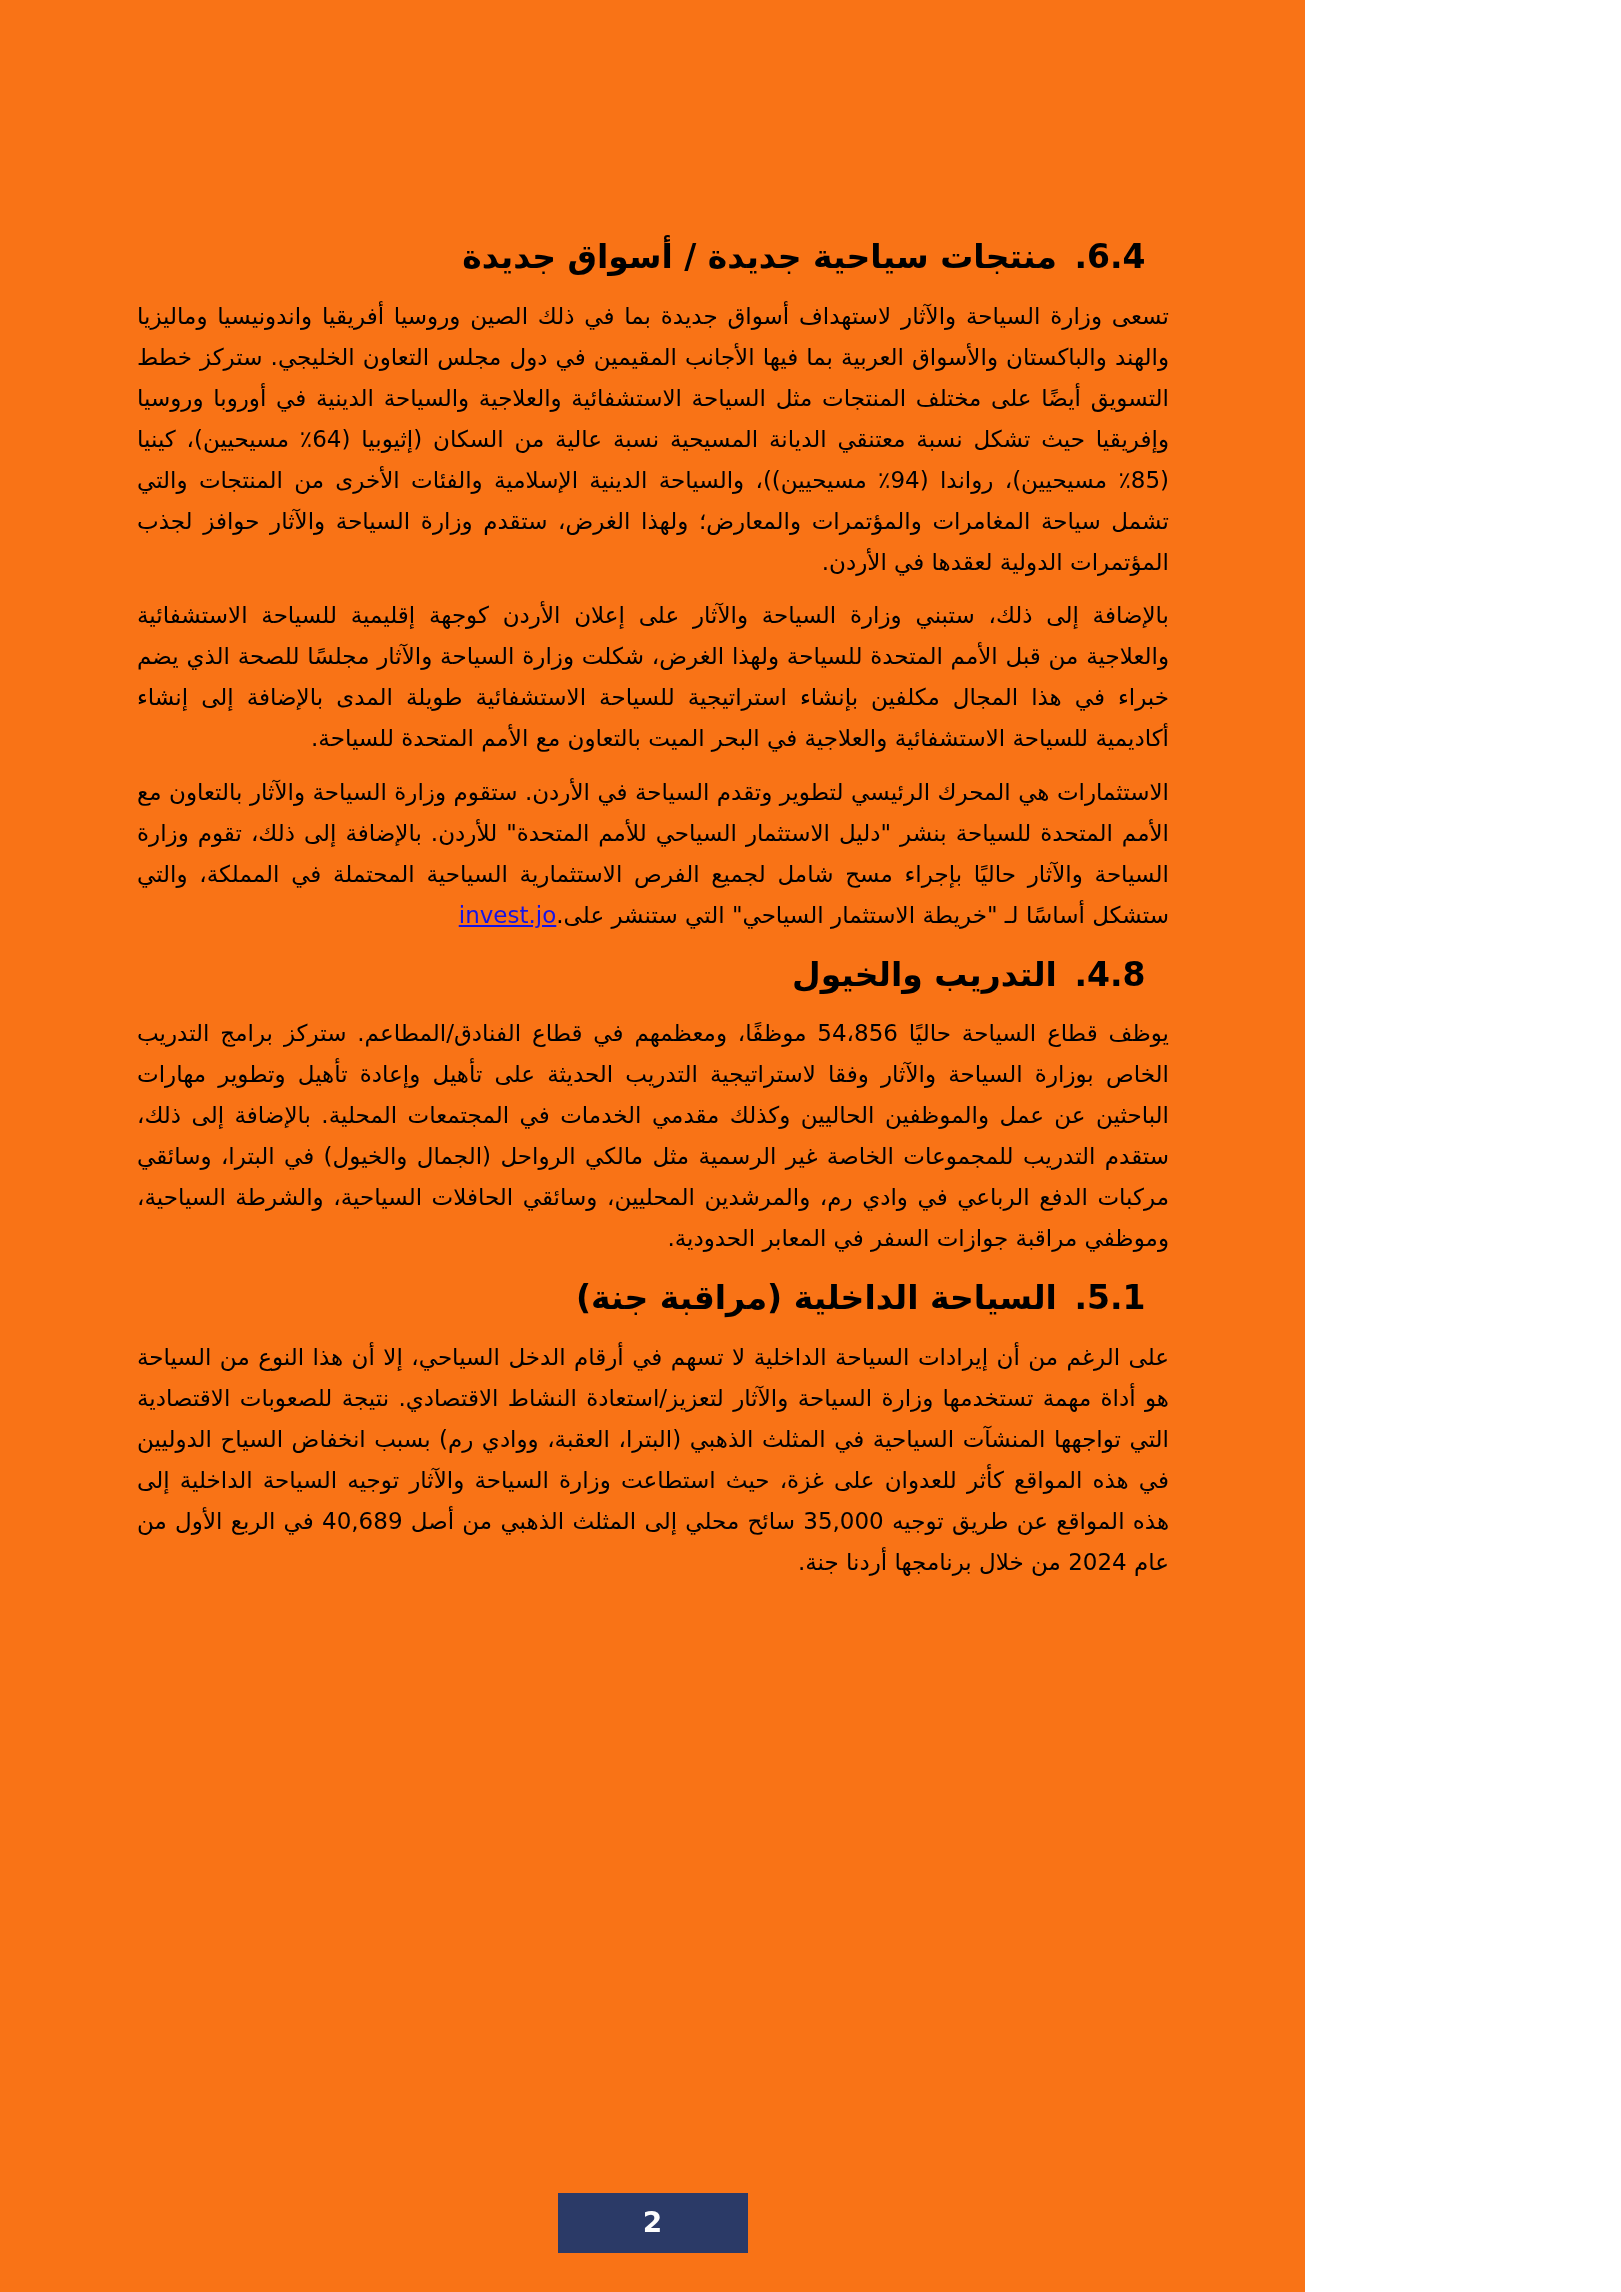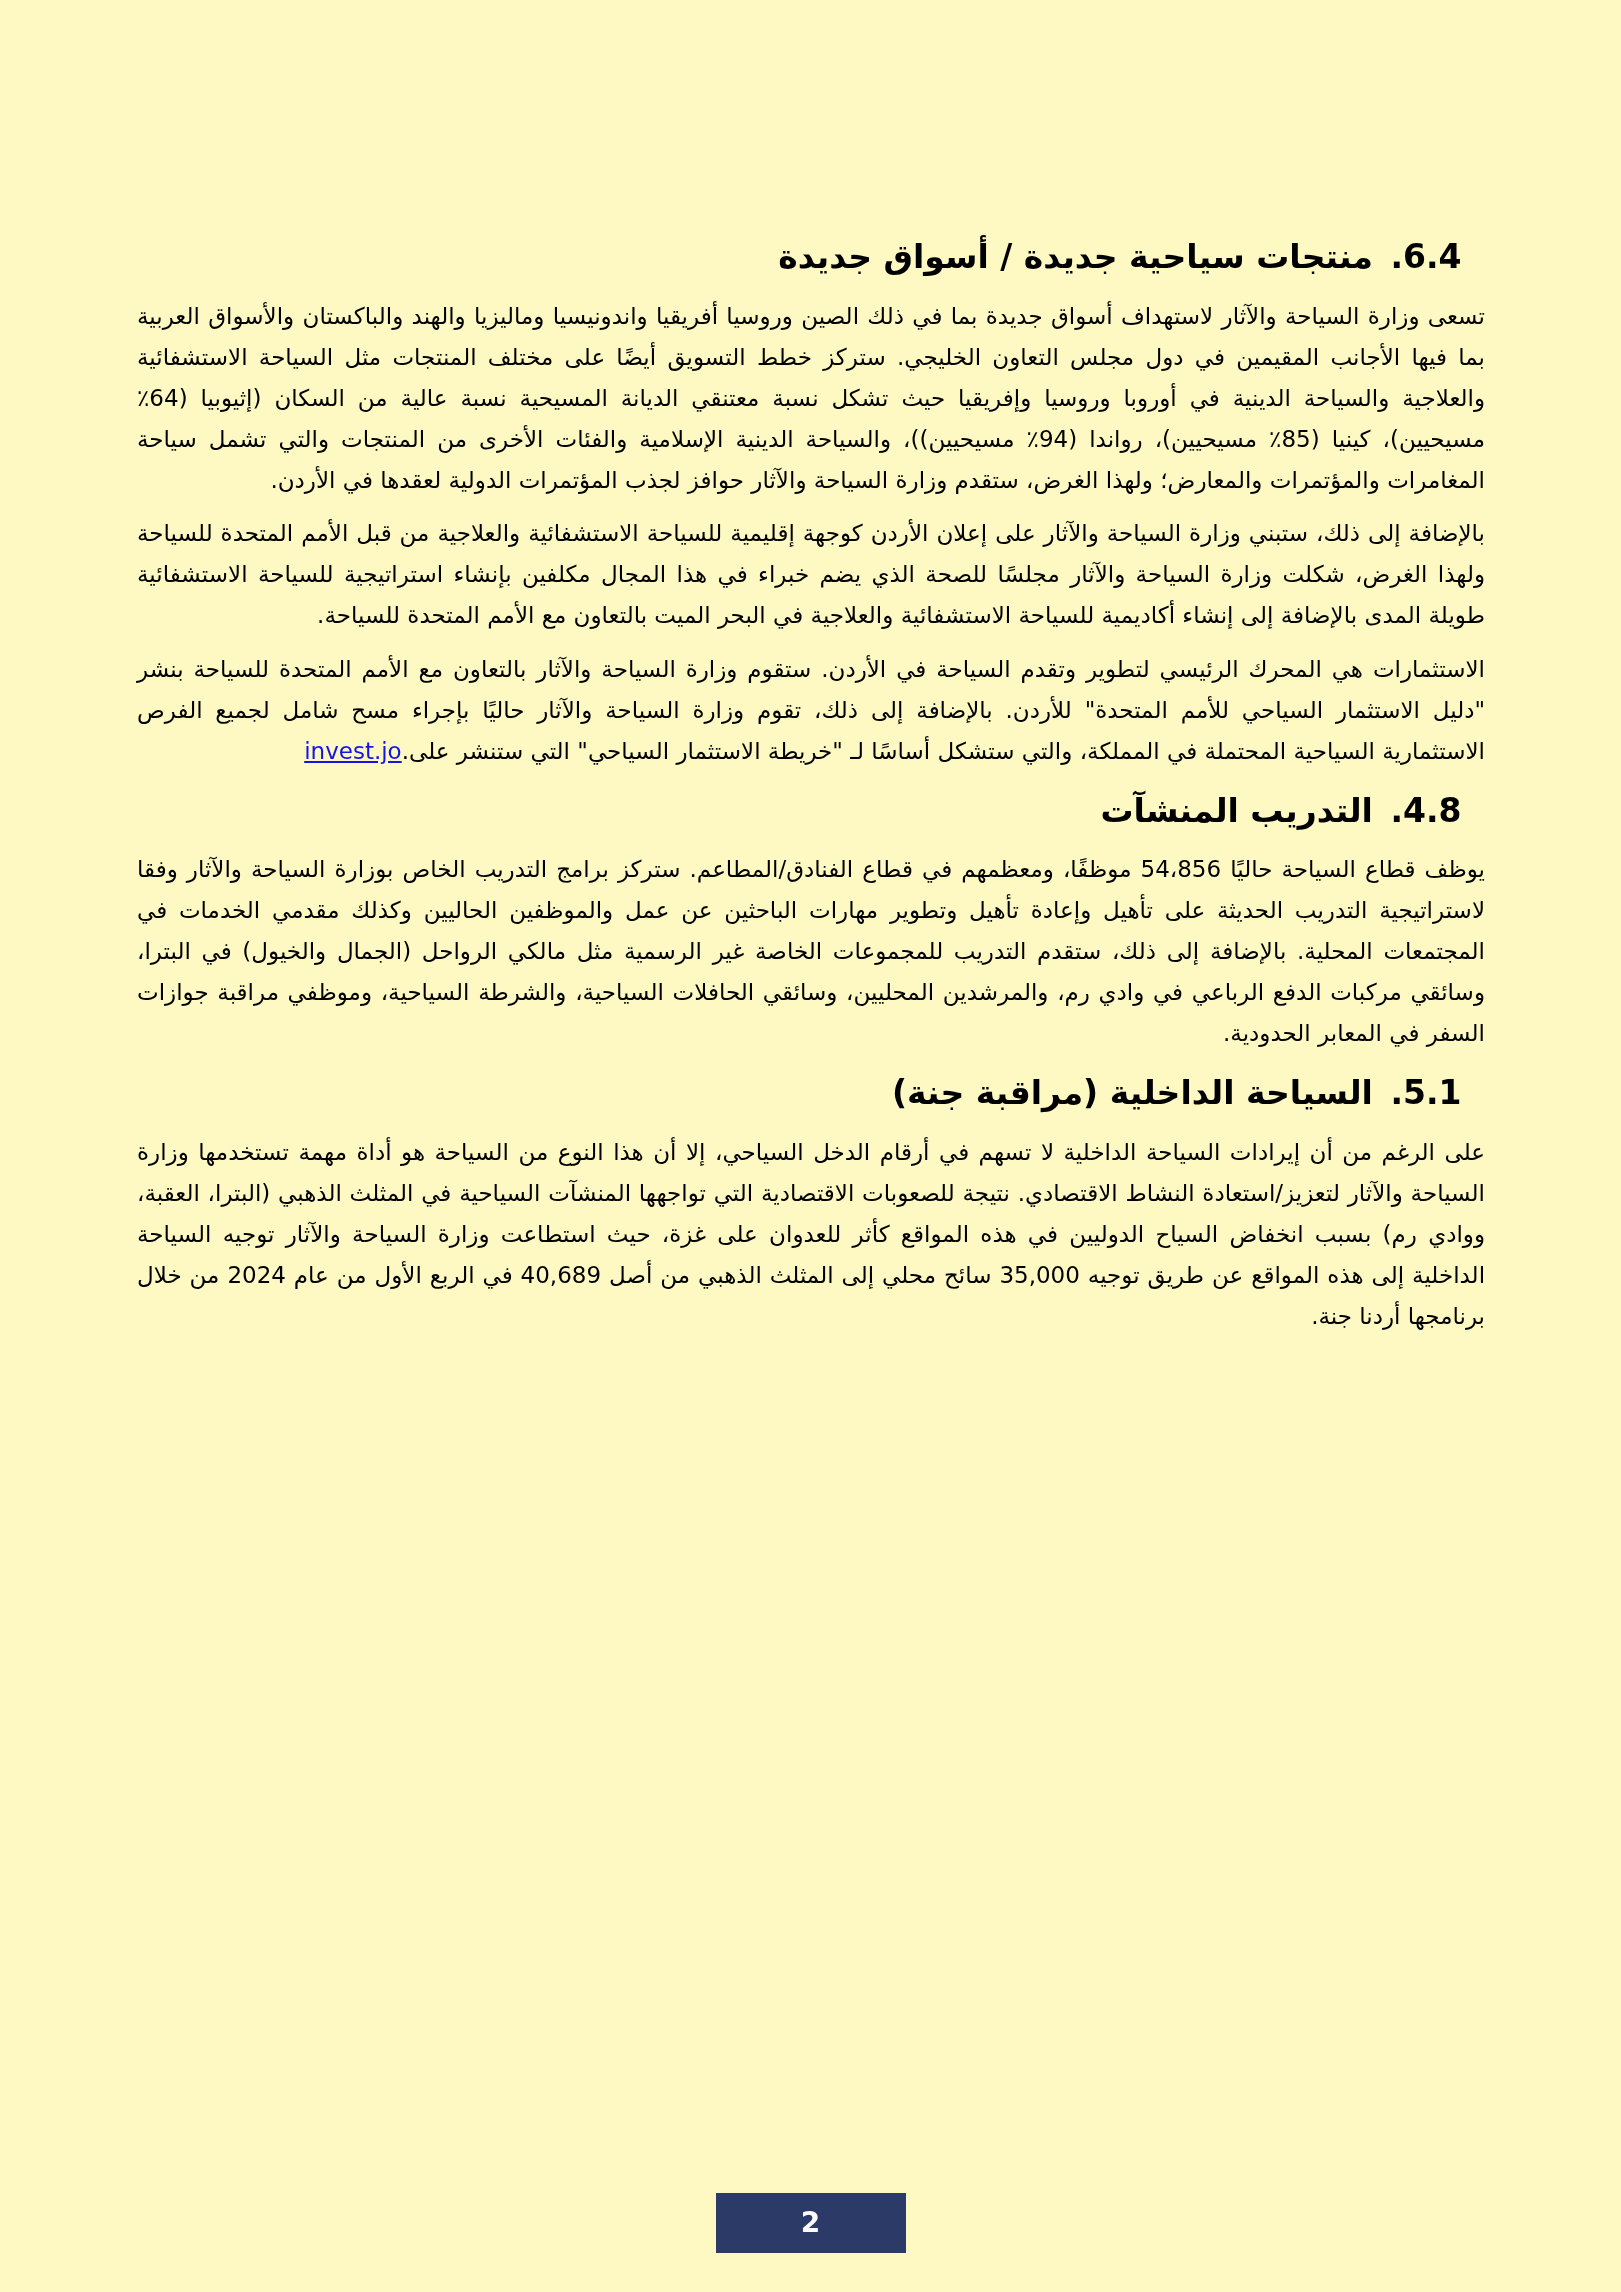--- a/index.html
+++ b/index.html
@@ -2,23 +2,23 @@
 <html><head>
 <meta charset="utf-8">
 <style>
   html, body {
     margin: 0;
     padding: 0;
     background: #ffffff;
   }
   .page {
     position: relative;
-    width: 1621px;
+    width: 1305px;
     height: 2293px;
-    background: #fef9c3;
+    background: #f97316;
     overflow: hidden;
     font-family: "DejaVu Sans", sans-serif;
     color: #000000;
   }
   .content {
     position: absolute;
     top: 0;
     right: 136px;
     left: 137px;
     padding-top: 231px;
@@ -80,21 +80,21 @@
       <h2 class="sec-heading"><span class="h-num">6.4.</span><span class="h-title">منتجات سياحية جديدة / أسواق جديدة</span></h2>
       <p class="body-par">تسعى وزارة السياحة والآثار لاستهداف أسواق جديدة بما في ذلك الصين وروسيا أفريقيا واندونيسيا وماليزيا والهند والباكستان والأسواق العربية بما فيها الأجانب المقيمين في دول مجلس التعاون الخليجي. ستركز خطط التسويق أيضًا على مختلف المنتجات مثل السياحة الاستشفائية والعلاجية والسياحة الدينية في أوروبا وروسيا وإفريقيا حيث تشكل نسبة معتنقي الديانة المسيحية نسبة عالية من السكان (إثيوبيا (64٪ مسيحيين)، كينيا (85٪ مسيحيين)، رواندا (94٪ مسيحيين))، والسياحة الدينية الإسلامية والفئات الأخرى من المنتجات والتي تشمل سياحة المغامرات والمؤتمرات والمعارض؛ ولهذا الغرض، ستقدم وزارة السياحة والآثار حوافز لجذب المؤتمرات الدولية لعقدها في الأردن.</p>
       <p class="body-par">بالإضافة إلى ذلك، ستبني وزارة السياحة والآثار على إعلان الأردن كوجهة إقليمية للسياحة الاستشفائية والعلاجية من قبل الأمم المتحدة للسياحة ولهذا الغرض، شكلت وزارة السياحة والآثار مجلسًا للصحة الذي يضم خبراء في هذا المجال مكلفين بإنشاء استراتيجية للسياحة الاستشفائية طويلة المدى بالإضافة إلى إنشاء أكاديمية للسياحة الاستشفائية والعلاجية في البحر الميت بالتعاون مع الأمم المتحدة للسياحة.</p>
     </section>
 
     <section>
       <p class="body-par"><span>الاستثمارات هي المحرك الرئيسي لتطوير وتقدم السياحة في الأردن. ستقوم وزارة السياحة والآثار بالتعاون مع الأمم المتحدة للسياحة بنشر "دليل الاستثمار السياحي للأمم المتحدة" للأردن. بالإضافة إلى ذلك، تقوم وزارة السياحة والآثار حاليًا بإجراء مسح شامل لجميع الفرص الاستثمارية السياحية المحتملة في المملكة، والتي ستشكل أساسًا لـ "خريطة الاستثمار السياحي" التي ستنشر على.</span><a class="doc-link" href="#">invest.jo</a></p>
     </section>
 
     <section>
-      <h2 class="sec-heading"><span class="h-num">4.8.</span><span class="h-title">التدريب المنشآت</span></h2>
+      <h2 class="sec-heading"><span class="h-num">4.8.</span><span class="h-title">التدريب والخيول</span></h2>
       <p class="body-par">يوظف قطاع السياحة حاليًا 54،856 موظفًا، ومعظمهم في قطاع الفنادق/المطاعم. ستركز برامج التدريب الخاص بوزارة السياحة والآثار وفقا لاستراتيجية التدريب الحديثة على تأهيل وإعادة تأهيل وتطوير مهارات الباحثين عن عمل والموظفين الحاليين وكذلك مقدمي الخدمات في المجتمعات المحلية. بالإضافة إلى ذلك، ستقدم التدريب للمجموعات الخاصة غير الرسمية مثل مالكي الرواحل (الجمال والخيول) في البترا، وسائقي مركبات الدفع الرباعي في وادي رم، والمرشدين المحليين، وسائقي الحافلات السياحية، والشرطة السياحية، وموظفي مراقبة جوازات السفر في المعابر الحدودية.</p>
     </section>
 
     <section>
       <h2 class="sec-heading"><span class="h-num">5.1.</span><span class="h-title">السياحة الداخلية (مراقبة جنة)</span></h2>
       <p class="body-par">على الرغم من أن إيرادات السياحة الداخلية لا تسهم في أرقام الدخل السياحي، إلا أن هذا النوع من السياحة هو أداة مهمة تستخدمها وزارة السياحة والآثار لتعزيز/استعادة النشاط الاقتصادي. نتيجة للصعوبات الاقتصادية التي تواجهها المنشآت السياحية في المثلث الذهبي (البترا، العقبة، ووادي رم) بسبب انخفاض السياح الدوليين في هذه المواقع كأثر للعدوان على غزة، حيث استطاعت وزارة السياحة والآثار توجيه السياحة الداخلية إلى هذه المواقع عن طريق توجيه 35,000 سائح محلي إلى المثلث الذهبي من أصل 40,689 في الربع الأول من عام 2024 من خلال برنامجها أردنا جنة.</p>
     </section>
 
   </div>
 

